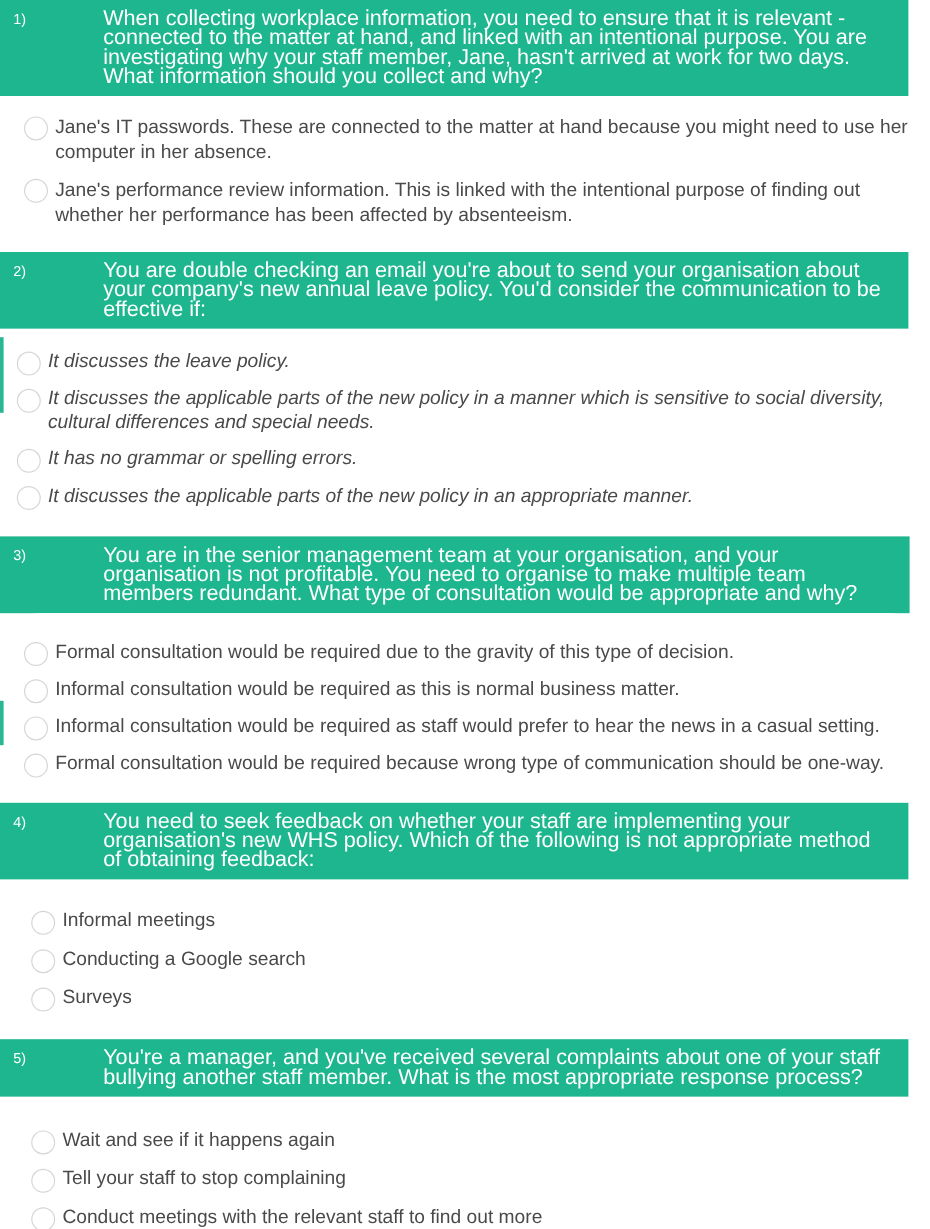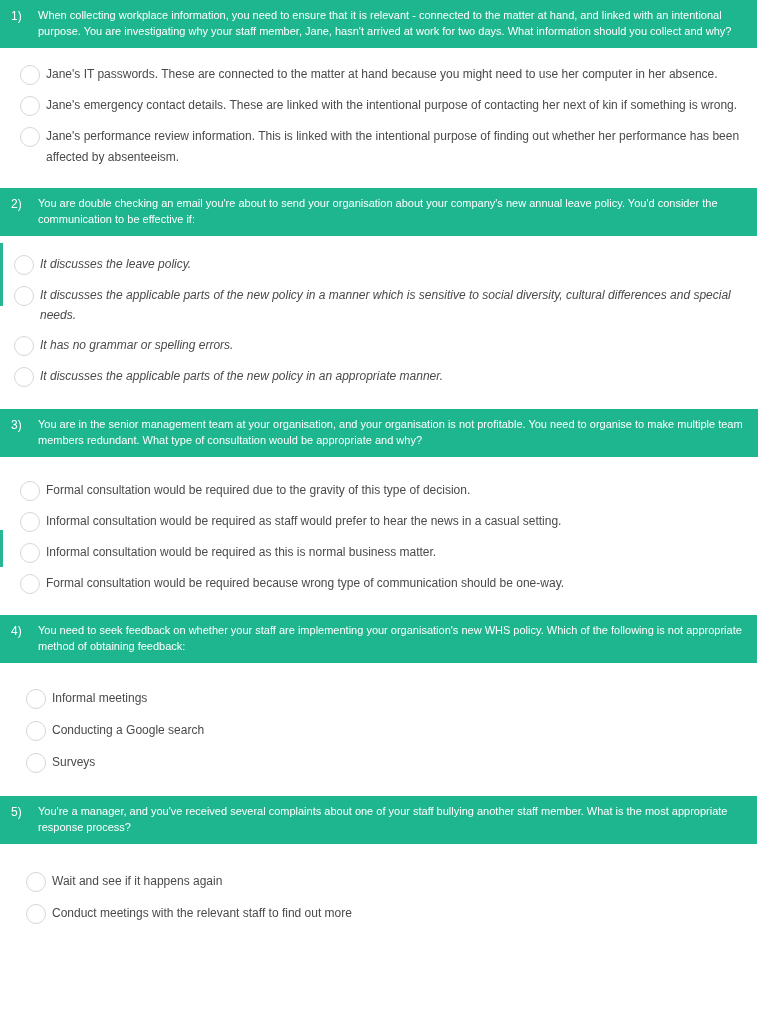--- a/index.html
+++ b/index.html
@@ -32,24 +32,25 @@
   .q-number {
     flex: 0 0 auto;
     width: 27px;
     font-size: 12px;
     line-height: 16px;
     font-weight: 400;
     padding-top: 1px;
   }
   .q-text {
     flex: 1 1 auto;
-    font-size: 11px;
+    font-size: 18px;
     line-height: 16px;
     font-weight: 400;
     padding-right: 4px;
+    margin-left: 48px;
   }
 
   
   .options {
     position: relative;
     background: #ffffff;
     box-sizing: border-box;
   }
   .accent-bar {
     position: absolute;
@@ -67,21 +68,21 @@
     width: 20px;
     height: 20px;
     border: 1px solid #d6d6d6;
     border-radius: 50%;
     background: #ffffff;
     box-sizing: border-box;
     margin-top: 1px;
   }
   .option-label {
     flex: 1 1 auto;
-    font-size: 12px;
+    font-size: 16px;
     line-height: 20px;
     color: #4a4a4a;
     padding-left: 6px;
     padding-right: 16px;
   }
 
   
   .q1 .q-header { width: 757px; }
   .q1 .options { padding: 16px 0 10px 20px; }
   .q1 .option-row { margin-bottom: 10px; }
@@ -119,24 +120,20 @@
       <span class="q-number">1)</span>
       <span class="q-text">When collecting workplace information, you need to ensure that it is relevant - connected to the matter at hand, and linked with an intentional purpose. You are investigating why your staff member, Jane, hasn't arrived at work for two days. What information should you collect and why?</span>
     </div>
     <div class="options">
       <div class="option-row">
         <span class="radio"></span>
         <span class="option-label">Jane's IT passwords. These are connected to the matter at hand because you might need to use her computer in her absence.</span>
       </div>
       <div class="option-row">
         <span class="radio"></span>
-        <span class="option-label">Jane's emergency contact details. These are linked with the intentional purpose of contacting her next of kin if something is wrong.</span>
-      </div>
-      <div class="option-row">
-        <span class="radio"></span>
         <span class="option-label">Jane's performance review information. This is linked with the intentional purpose of finding out whether her performance has been affected by absenteeism.</span>
       </div>
     </div>
   </section>
 
   <section class="question-block q2">
     <div class="q-header">
       <span class="q-number">2)</span>
       <span class="q-text">You are double checking an email you're about to send your organisation about your company's new annual leave policy. You'd consider the communication to be effective if:</span>
     </div>
@@ -167,25 +164,25 @@
       <span class="q-text">You are in the senior management team at your organisation, and your organisation is not profitable. You need to organise to make multiple team members redundant. What type of consultation would be appropriate and why?</span>
     </div>
     <div class="options">
       <span class="accent-bar"></span>
       <div class="option-row">
         <span class="radio"></span>
         <span class="option-label">Formal consultation would be required due to the gravity of this type of decision.</span>
       </div>
       <div class="option-row">
         <span class="radio"></span>
+        <span class="option-label">Informal consultation would be required as this is normal business matter.</span>
+      </div>
+      <div class="option-row">
+        <span class="radio"></span>
         <span class="option-label">Informal consultation would be required as staff would prefer to hear the news in a casual setting.</span>
-      </div>
-      <div class="option-row">
-        <span class="radio"></span>
-        <span class="option-label">Informal consultation would be required as this is normal business matter.</span>
       </div>
       <div class="option-row">
         <span class="radio"></span>
         <span class="option-label">Formal consultation would be required because wrong type of communication should be one-way.</span>
       </div>
     </div>
   </section>
 
   <section class="question-block q4">
     <div class="q-header">
@@ -213,19 +210,23 @@
       <span class="q-number">5)</span>
       <span class="q-text">You're a manager, and you've received several complaints about one of your staff bullying another staff member. What is the most appropriate response process?</span>
     </div>
     <div class="options">
       <div class="option-row">
         <span class="radio"></span>
         <span class="option-label">Wait and see if it happens again</span>
       </div>
       <div class="option-row">
         <span class="radio"></span>
+        <span class="option-label">Tell your staff to stop complaining</span>
+      </div>
+      <div class="option-row">
+        <span class="radio"></span>
         <span class="option-label">Conduct meetings with the relevant staff to find out more</span>
       </div>
 
     </div>
   </section>
 
 </div>
 
 </body></html>

